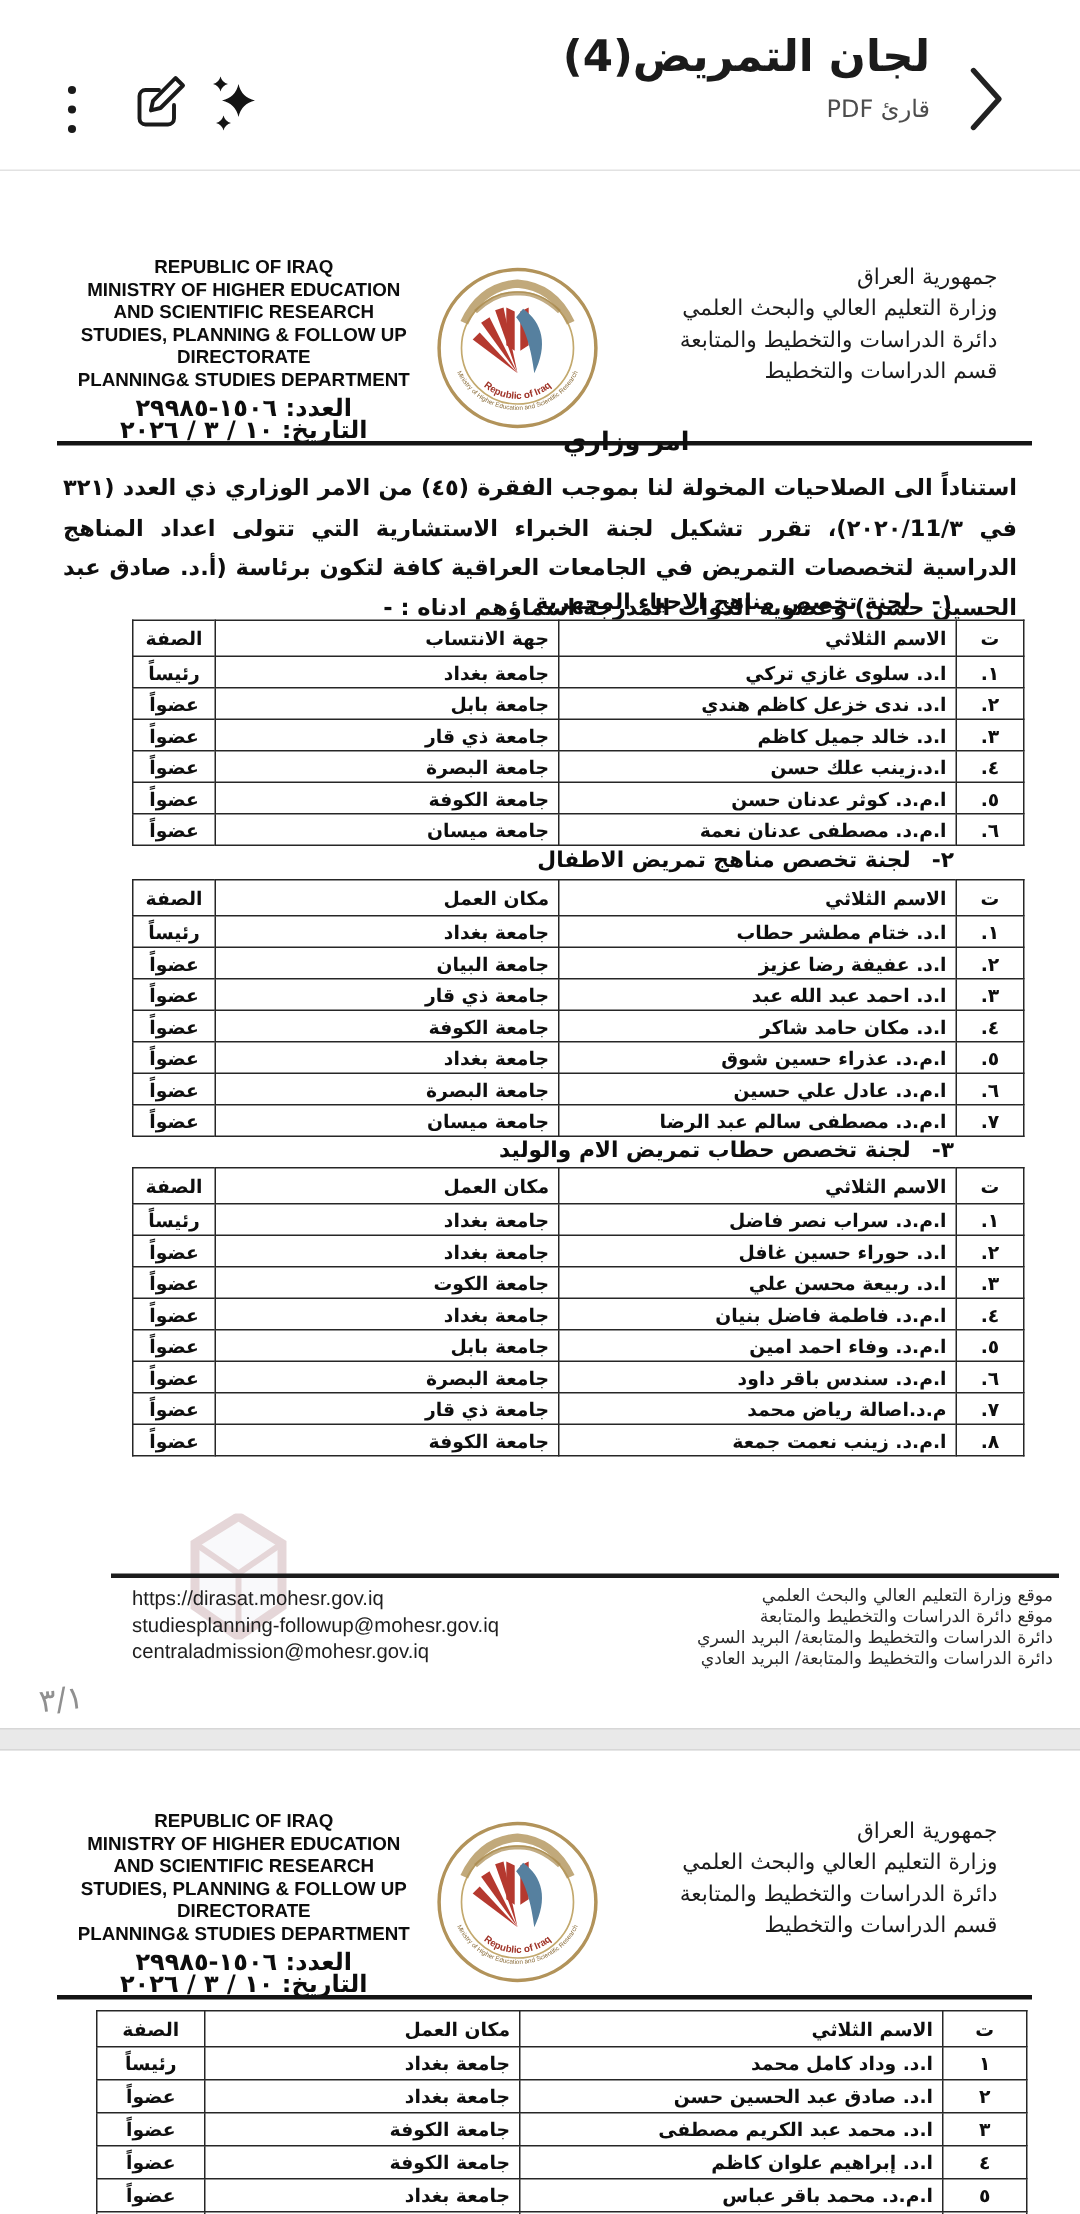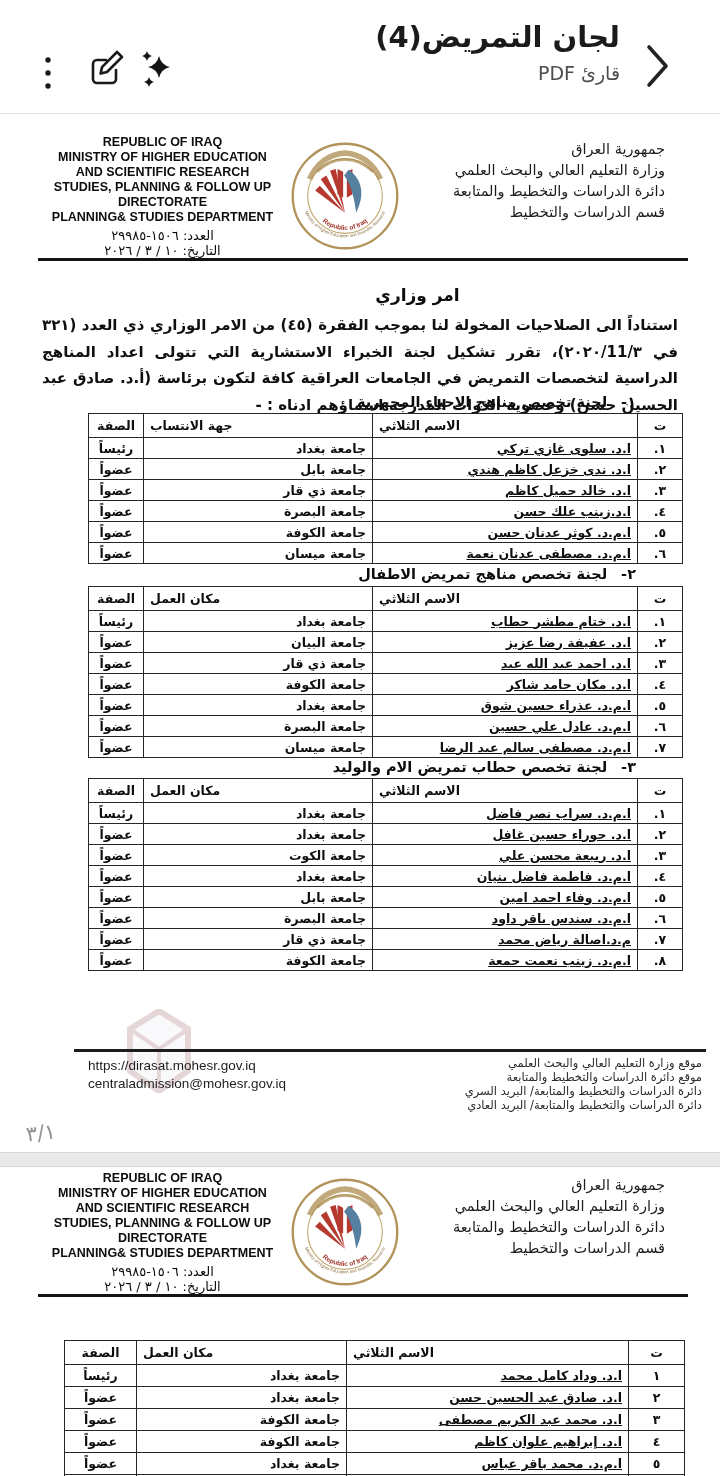--- a/index.html
+++ b/index.html
@@ -4,32 +4,32 @@
 <style>
   html,body{margin:0;padding:0;background:#fff;}
   .screen{position:relative;width:720px;height:1476px;background:#fff;overflow:hidden;
           font-family:"DejaVu Sans",sans-serif;color:#111;}
   
   .appbar{position:absolute;top:0;left:0;width:720px;height:113px;background:#fff;
           border-bottom:1px solid #e2e2e2;z-index:5;}
   .back-btn{position:absolute;right:50px;top:44px;width:24px;height:44px;cursor:pointer;}
   .titlebox{position:absolute;right:100px;top:20px;text-align:right;direction:rtl;}
   .app-title{font-size:29px;font-weight:bold;color:#1b1b1b;letter-spacing:0;line-height:34px;}
-  .app-sub{font-size:19px;color:#4d4d4d;margin-top:8px;line-height:22px;}
+  .app-sub{font-size:16px;color:#4d4d4d;margin-top:8px;line-height:22px;}
   .icon-btn{position:absolute;top:48px;cursor:pointer;}
   .kebab{left:38px;top:52px;width:20px;height:44px;}
   .edit-ic{left:86px;top:48px;width:40px;height:42px;}
   .spark-ic{left:140px;top:50px;width:36px;height:40px;}
   
   .doc{position:absolute;top:113px;left:0;width:720px;height:1363px;background:#fff;}
-  .letterhead{position:absolute;left:0;width:720px;height:132px;}
+  .letterhead{position:absolute;left:0;width:720px;height:132px;margin-top:36px;}
   .lh-en{position:absolute;left:40px;top:0;width:245px;text-align:center;
          font-family:"Liberation Sans","DejaVu Sans",sans-serif;
          font-weight:bold;font-size:12.5px;line-height:15px;color:#0d0d0d;}
-  .lh-nums{margin-top:3px;direction:rtl;font-size:13px;line-height:15px;font-weight:normal;
+  .lh-nums{margin-top:3px;direction:rtl;font-size:16px;line-height:15px;font-weight:bold;
            font-family:"DejaVu Sans",sans-serif;}
   .lh-ar{position:absolute;right:55px;top:4px;width:230px;text-align:right;direction:rtl;
          font-size:14.5px;line-height:21px;color:#1c1c1c;}
   .lh-logo{position:absolute;left:289px;top:5px;width:112px;height:112px;}
   .lh-rule{position:absolute;left:38px;top:123px;width:650px;height:3px;background:#141414;}
   
   .order-title{position:absolute;top:285px;left:115px;width:605px;text-align:center;
                direction:rtl;font-size:17px;font-weight:bold;color:#0d0d0d;}
   .order-body{position:absolute;top:312px;left:42px;width:636px;direction:rtl;
               text-align:justify;font-size:15px;font-weight:bold;line-height:26.5px;color:#0f0f0f;}
@@ -42,24 +42,24 @@
                padding:0 6px;overflow:hidden;white-space:nowrap;}
   table.ctable{border:1.5px solid #1c1c1c;}
   table.tbl-a{left:88px;width:594px;font-size:12.5px;}
   table.tbl-b{left:64px;width:620px;font-size:12.5px;}
   table.tbl-a th{height:23px;} table.tbl-a td{height:20px;}
   table.tbl-b th{height:23px;} table.tbl-b td{height:21px;}
   table.tbl-a col.c0{width:45px;}  table.tbl-a col.c1{width:265px;}
   table.tbl-a col.c2{width:229px;} table.tbl-a col.c3{width:55px;}
   table.tbl-b col.c0{width:56px;}  table.tbl-b col.c1{width:282px;}
   table.tbl-b col.c2{width:210px;} table.tbl-b col.c3{width:72px;}
-  .cell-num{text-align:center;} .cell-name{text-align:right;text-decoration:underline;}
+  .cell-num{text-align:center;} .cell-name{text-align:right;}
   .cell-wp{text-align:right;} .cell-role{text-align:center;}
-  th.hd-num,th.hd-role{text-align:center;} th.hd-name{text-align:left;}
-  th.hd-wp{text-align:left;}
+  th.hd-num,th.hd-role{text-align:center;} th.hd-name{text-align:right;}
+  th.hd-wp{text-align:right;}
   
   .f-rule{position:absolute;left:74px;top:1049px;width:632px;height:3px;background:#1c1c1c;}
   .f-ar{position:absolute;right:18px;top:1056px;direction:rtl;text-align:right;
         font-size:11.5px;line-height:14px;color:#2b2b2b;}
   .f-links{position:absolute;left:88px;top:1057px;font-size:13.5px;line-height:17.5px;color:#1e1e1e;
            font-family:"Liberation Sans","DejaVu Sans",sans-serif;}
   .f-page{position:absolute;left:26px;top:1120px;font-size:21px;color:#909090;
           transform:rotate(-6deg);direction:ltr;}
   
   .page-gap{position:absolute;left:0;top:1152px;width:720px;height:13px;background:#e9e9e9;
@@ -368,20 +368,21 @@
       <div>
           <div>موقع وزارة التعليم العالي والبحث العلمي</div>
           <div>موقع دائرة الدراسات والتخطيط والمتابعة</div>
           <div>دائرة الدراسات والتخطيط والمتابعة/ البريد السري</div>
           <div>دائرة الدراسات والتخطيط والمتابعة/ البريد العادي</div>
         </div>
     </div>
     <div class="f-links" style="top:944px;">
       <div>
           <div>https://dirasat.mohesr.gov.iq</div>
+          <div>studiesplanning-followup@mohesr.gov.iq</div>
           <div>centraladmission@mohesr.gov.iq</div>
         </div>
     </div>
     <div class="f-page" style="top:1008px;">٣/١</div>
 
     <div class="page-gap" style="top:1039px;"></div>
 
     <div class="letterhead" id="lh2">
       <div class="lh-en">
         <div>

